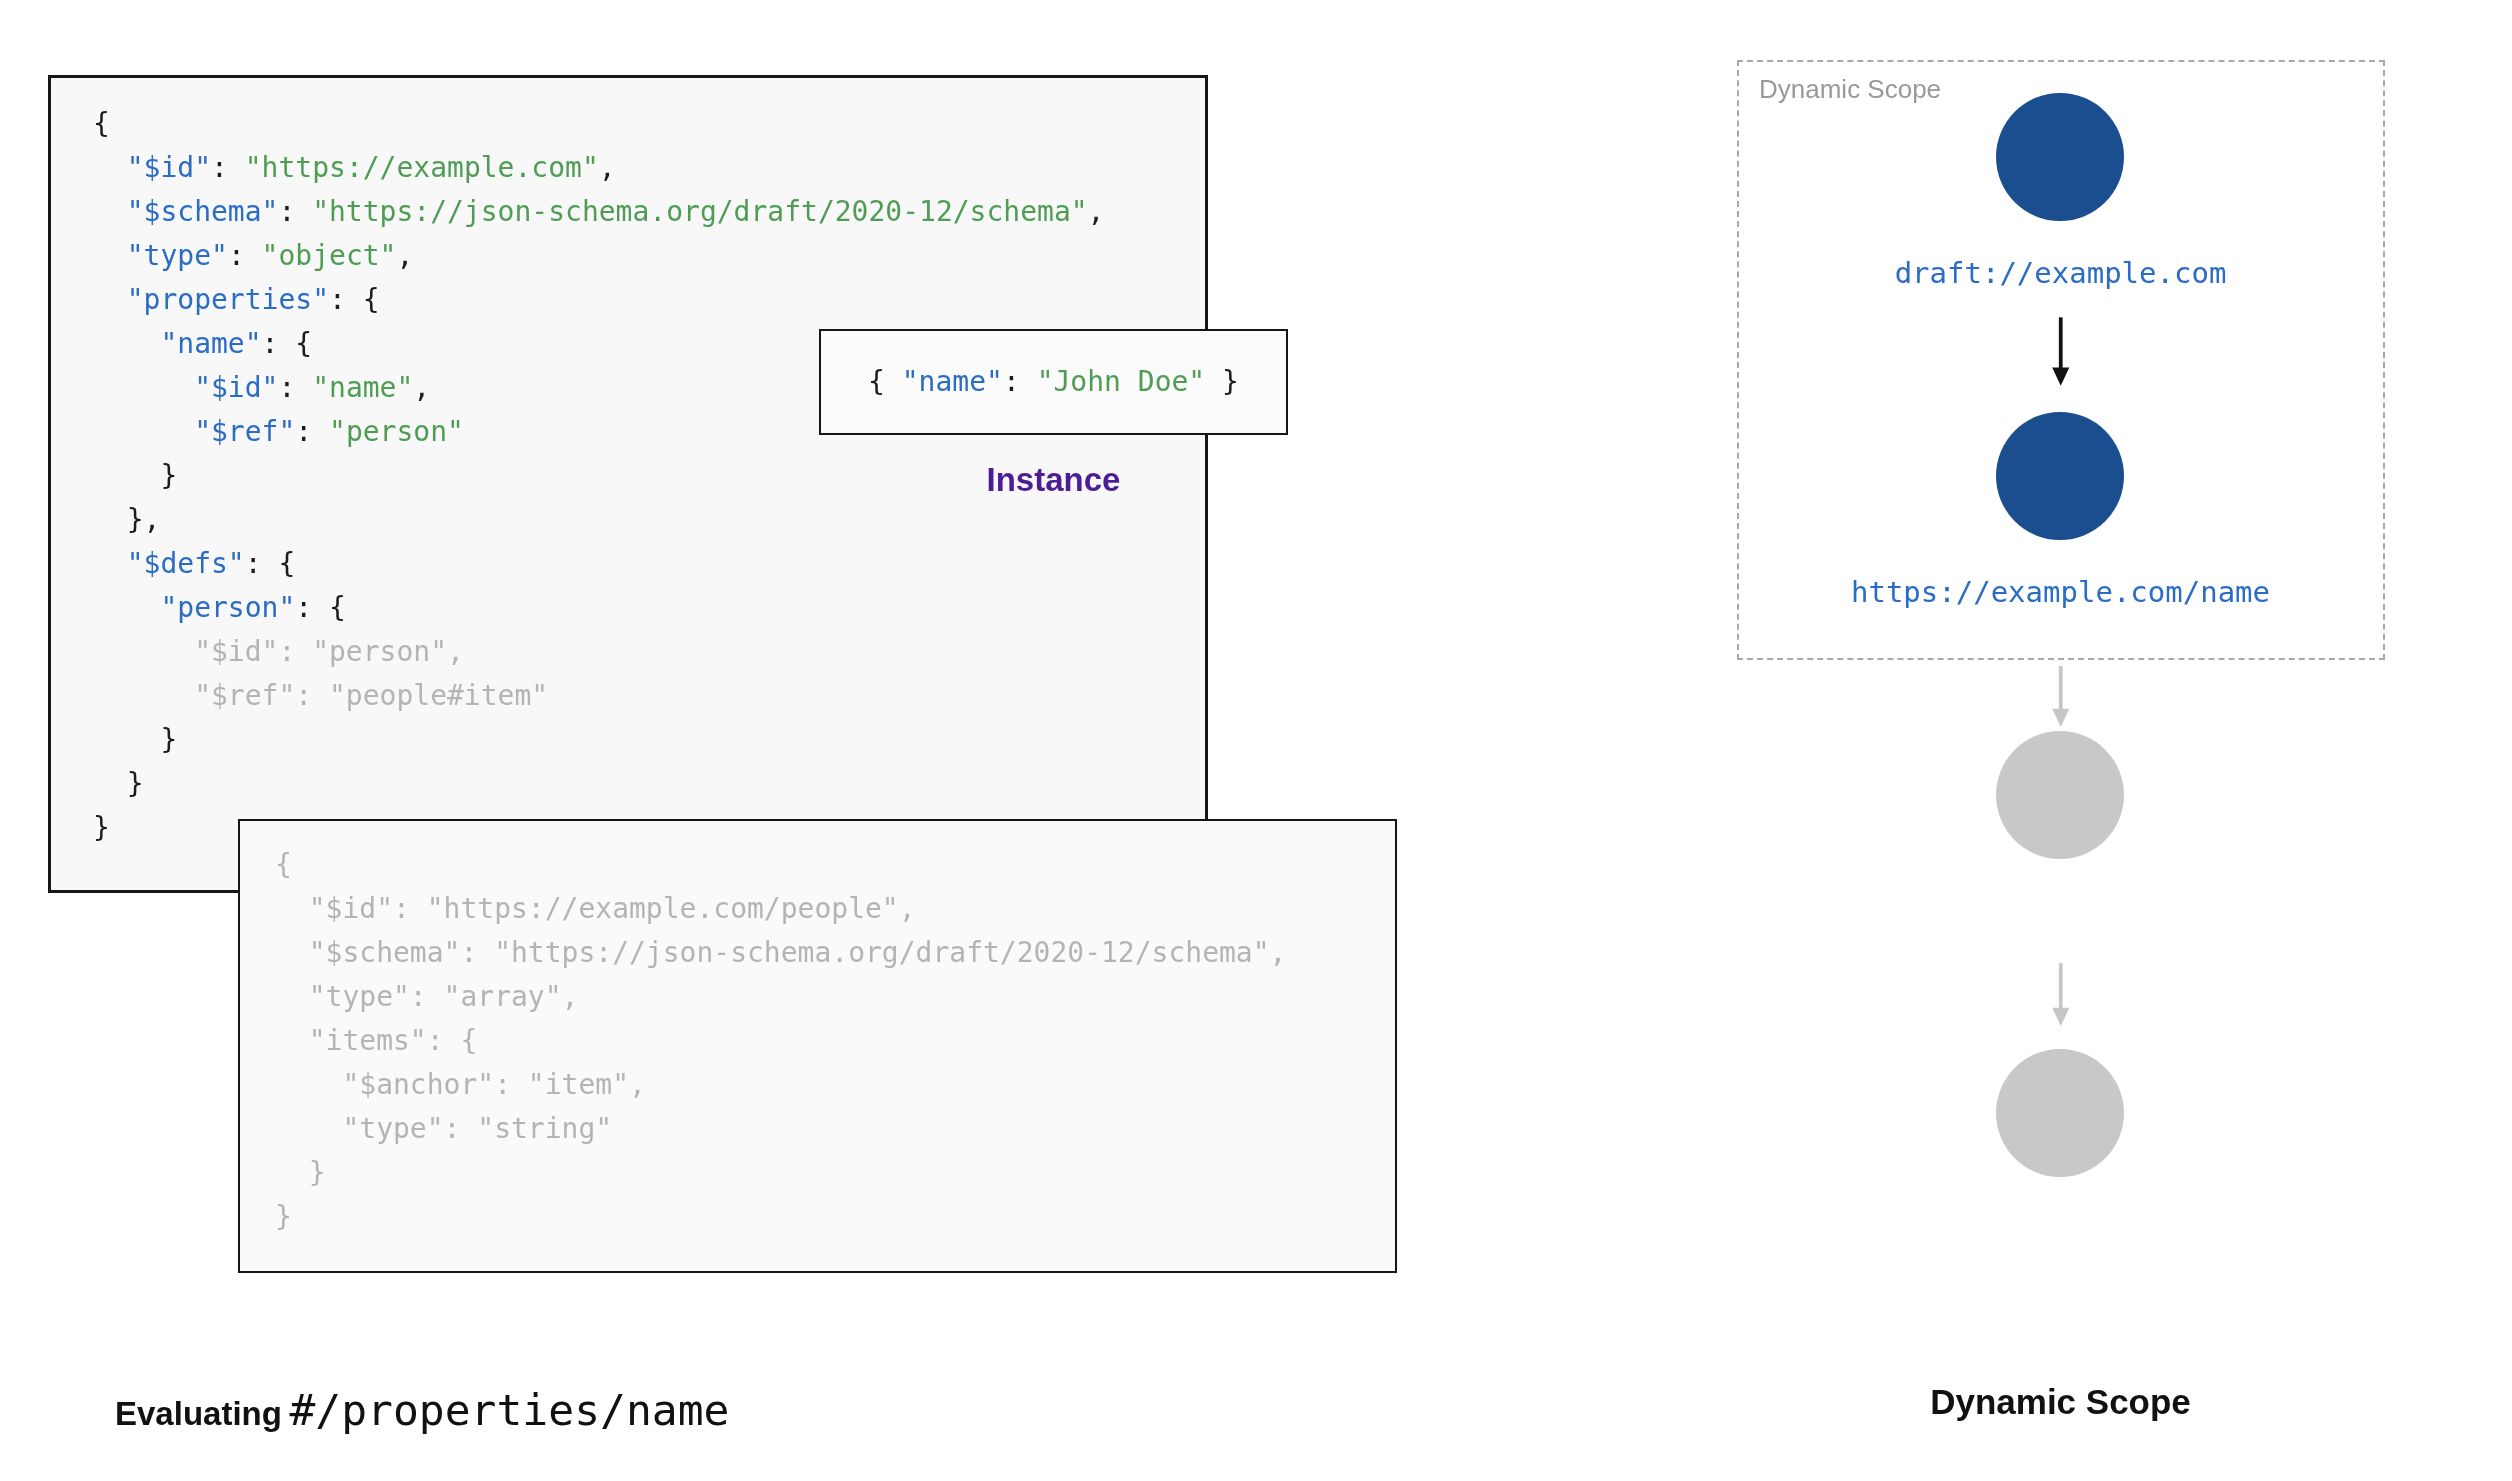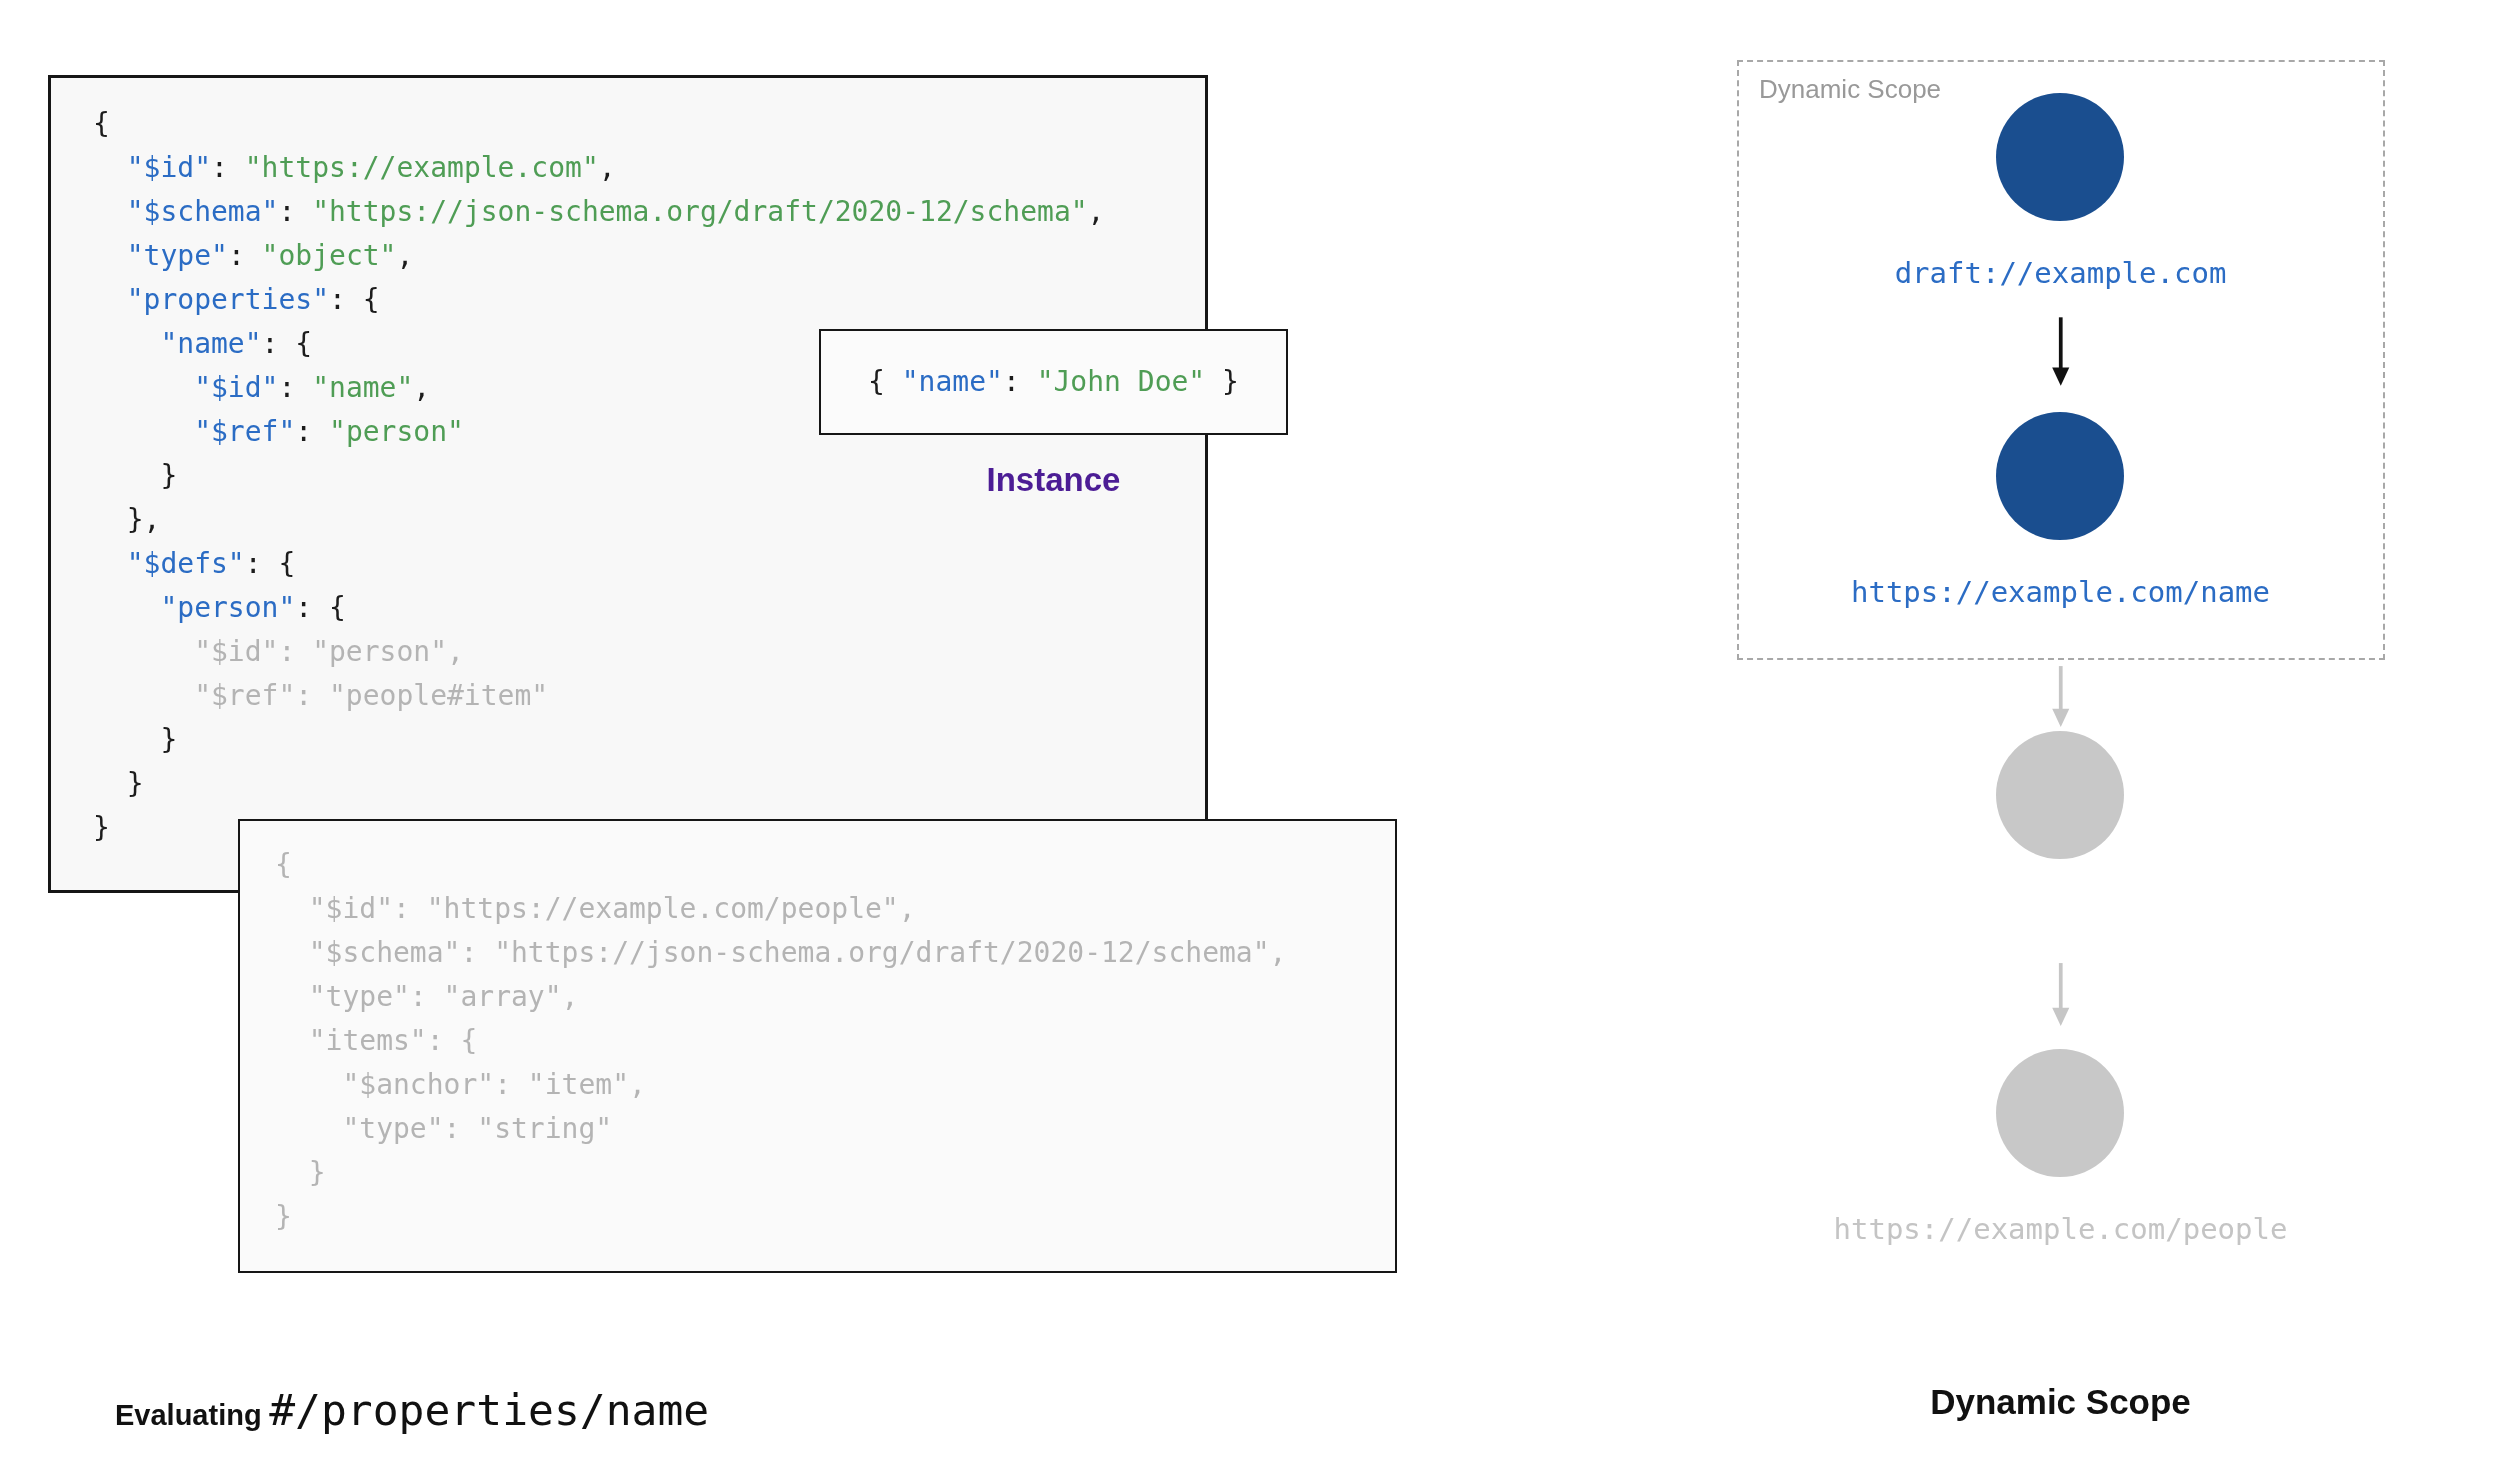--- a/index.html
+++ b/index.html
@@ -63,21 +63,21 @@
   
   #caption-left {
     position: absolute;
     left: 115px; top: 1385px;
     color: #111111;
     white-space: nowrap;
   }
   #caption-left .cap-bold {
     font-family: "Liberation Sans", sans-serif;
     font-weight: bold;
-    font-size: 29px;
+    font-size: 33px;
   }
   #caption-left .cap-code {
     font-family: "DejaVu Sans Mono", monospace;
     font-size: 43px;
     margin-left: 7.5px;
   }
   #caption-right {
     position: absolute;
     left: 1713px; top: 1382px;
     width: 695px;
@@ -195,18 +195,17 @@
   </svg>
 
   <div class="node-circle inactive" style="top:731px"></div>
 
   <svg class="arrow" style="left:2049px; top:962px" width="23.5" height="65" viewBox="0 0 44 122">
     <line x1="22" y1="2" x2="22" y2="90" stroke="#c6c6c6" stroke-width="7"></line>
     <polygon points="22,120 6,86 38,86" fill="#c6c6c6"></polygon>
   </svg>
 
   <div class="node-circle inactive" style="top:1049px"></div>
-  <div class="node-url inactive" style="top:1212px">https://example.com/people</div>
 
   <div id="caption-right">Dynamic Scope</div>
 
 </div>
 
 
 </body></html>

